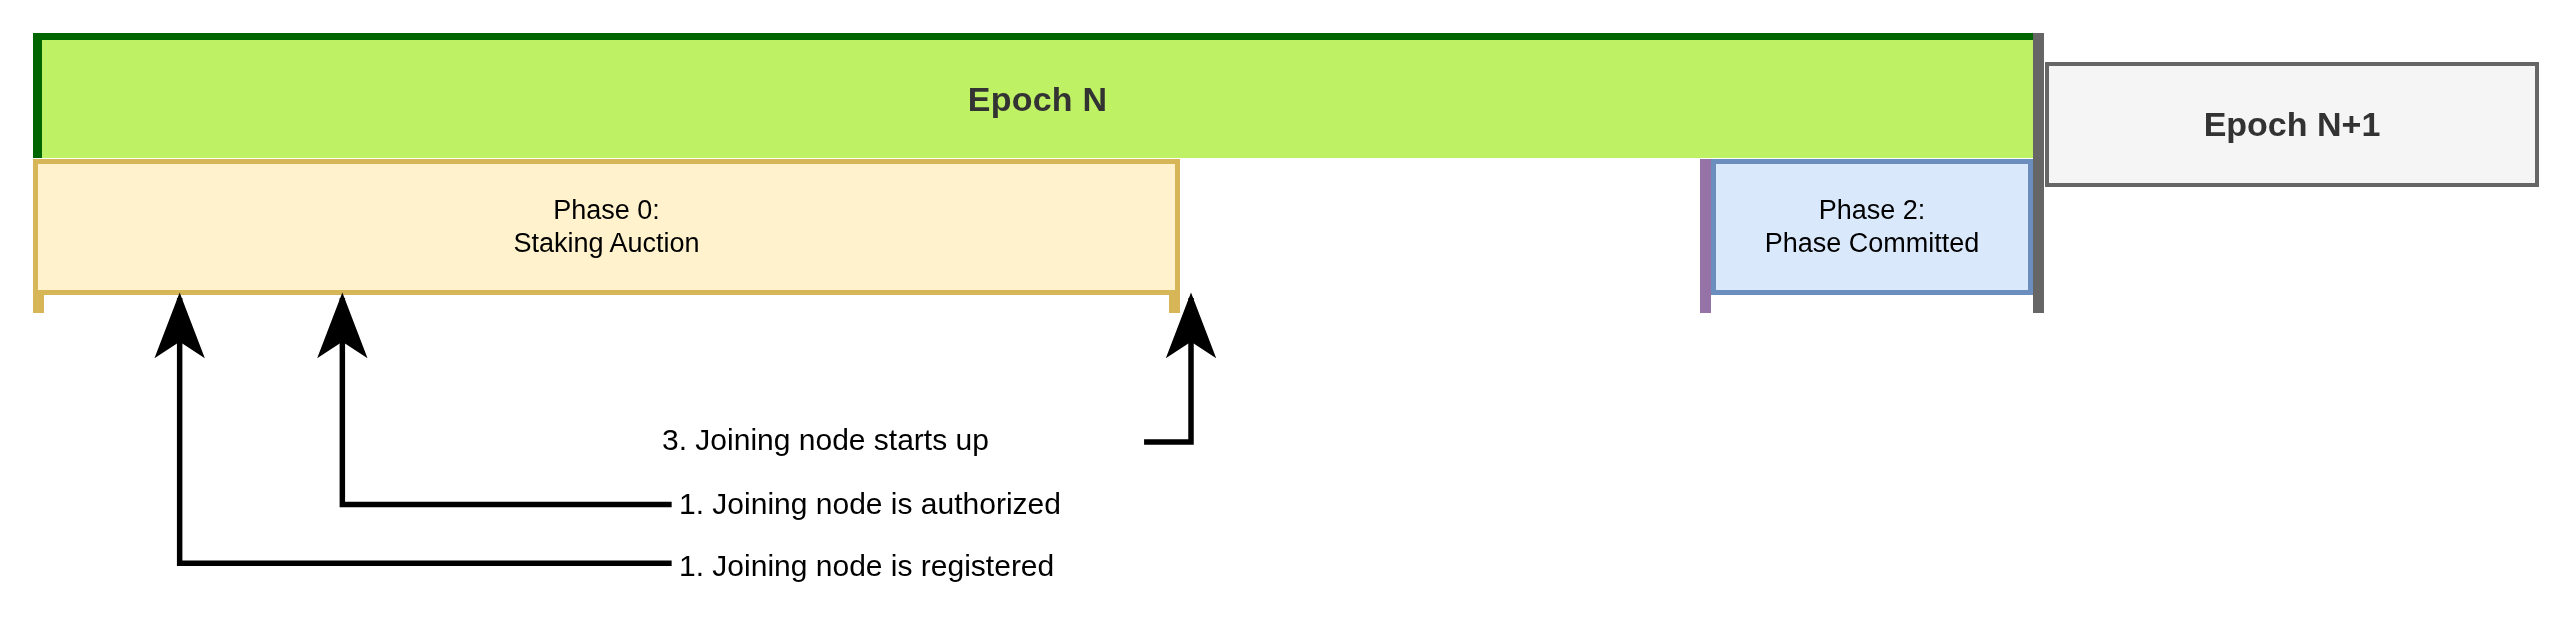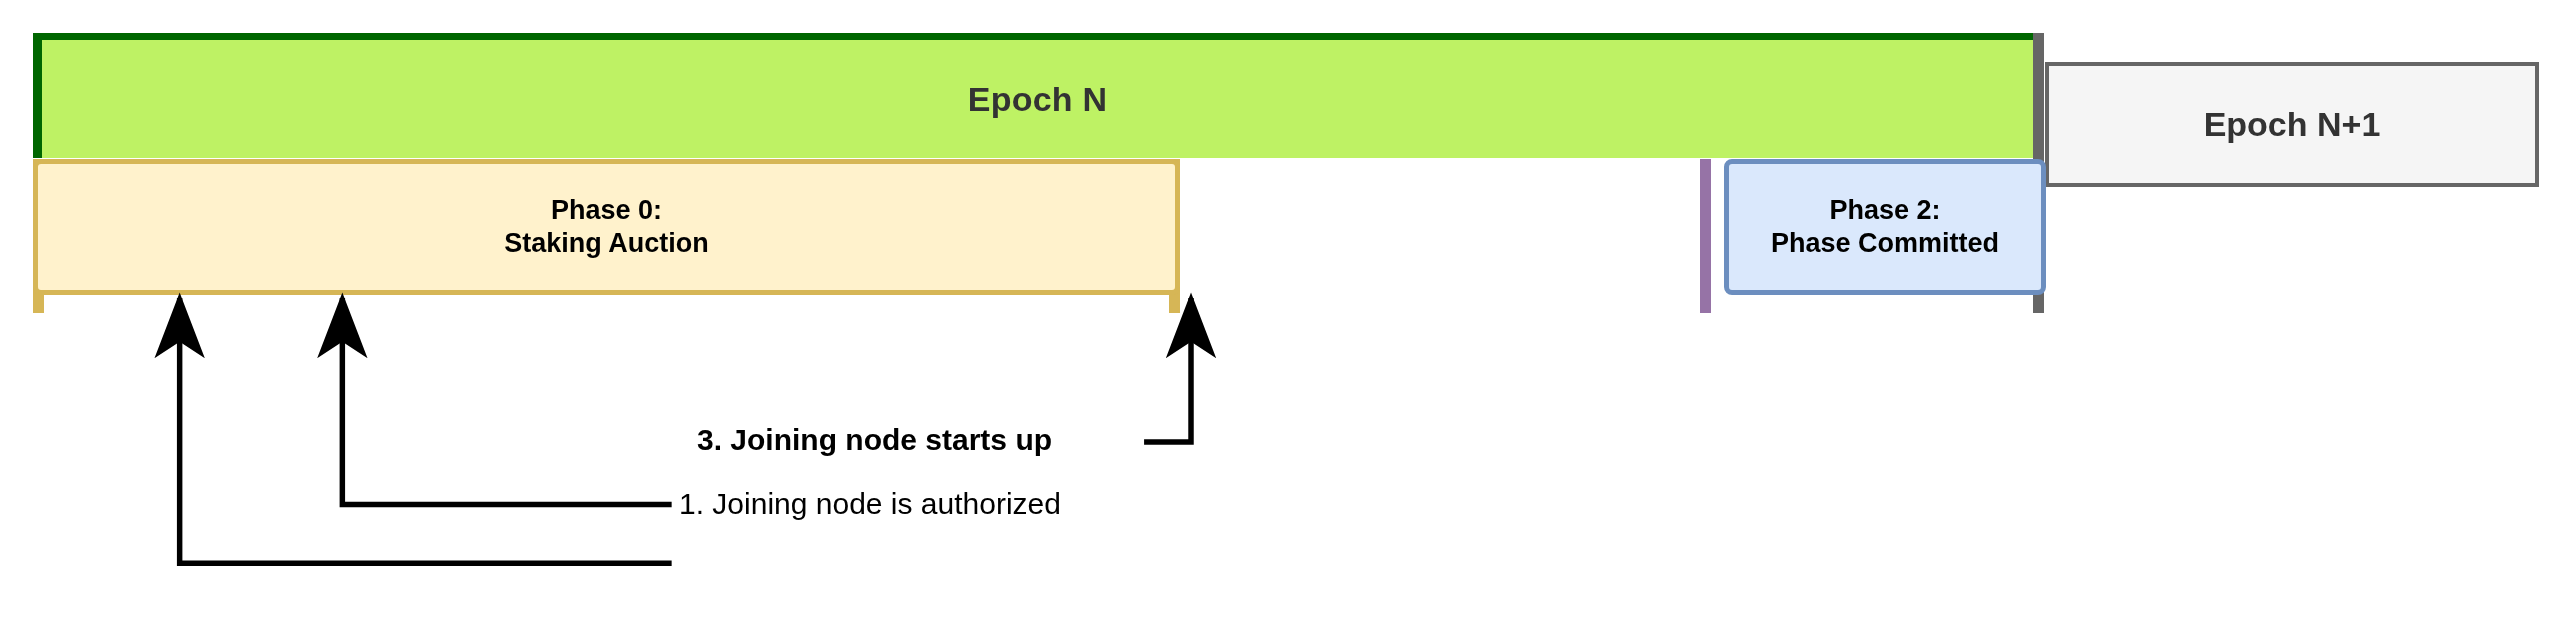--- a/index.html
+++ b/index.html
@@ -31,44 +31,43 @@
     font-size:34px;font-weight:bold;color:#333333;
   }
   .epoch-divider{
     position:absolute;left:2033px;top:33px;width:11px;height:280px;background:#666666;
   }
 
   
   .phase{
     position:absolute;top:159px;height:136px;box-sizing:border-box;
     display:flex;align-items:center;justify-content:center;
-    font-size:27px;font-weight:bold;color:#000000;line-height:1.22;text-align:center;
+    font-size:27px;font-weight:normal;color:#000000;line-height:1.22;text-align:center;
     white-space:nowrap;
-    border-radius:8px;
   }
   .phase0{left:33px;width:1147px;background:#fff2cc;border:5.5px solid #d6b656;}
   .phase1{left:1180px;width:531px;background:#e1d5e7;border:5.5px solid #9673a6;}
-  .phase2{left:1711px;width:322px;background:#dae8fc;border:5.5px solid #6c8ebf;margin-left:13px;}
+  .phase2{left:1711px;width:322px;background:#dae8fc;border:5.5px solid #6c8ebf;}
   .phase-text{display:block;}
 
   
   .tail{position:absolute;top:295px;width:11px;height:18px;}
   .tail-gold-left{left:33px;background:#d6b656;top:159px;height:154px;}
   .tail-gold-mid{left:1169px;background:#d6b656;top:159px;height:154px;}
   .tail-purple{left:1700px;background:#9673a6;top:159px;height:154px;}
 
   
   #annots{position:absolute;left:0;top:0;width:2576px;height:632px;pointer-events:none;}
   .ann-label{
     position:absolute;font-size:30px;color:#000000;white-space:nowrap;
     text-align:left;
   }
   .ann1{left:679px;top:549px;}
   .ann2{left:679px;top:487px;}
-  .ann3{left:697px;top:423px;font-weight:bold;}
+  .ann3{left:662px;top:423px;}
 </style>
 </head>
 <body>
 
 <div id="stage">
 
   <div class="epoch-n">
     <div class="epoch-n-label">Epoch N</div>
   </div>
 
@@ -104,15 +103,16 @@
 
     <path d="M858,720 L229,720 L229,381" fill="none" stroke="#000000" stroke-width="7" marker-end="url(#ah)"></path>
 
     <path d="M858,645 L437,645 L437,381" fill="none" stroke="#000000" stroke-width="7" marker-end="url(#ah)"></path>
 
     <path d="M1462,565 L1522,565 L1522,381" fill="none" stroke="#000000" stroke-width="7" marker-end="url(#ah)"></path>
   </svg>
 
   <div class="ann-label ann3">3. Joining node starts up</div>
   <div class="ann-label ann2">1. Joining node is authorized</div>
+  <div class="ann-label ann1">1. Joining node is registered</div>
 
 </div>
 
 
 </body></html>

